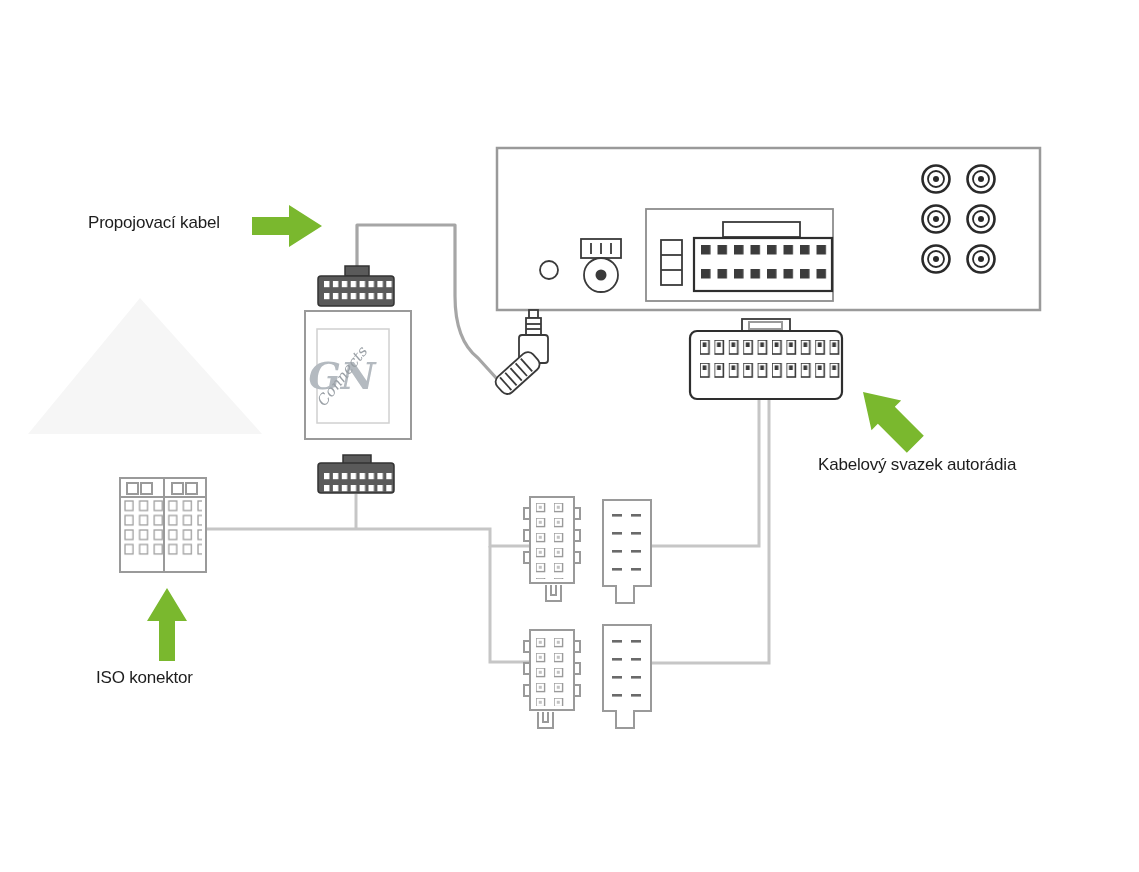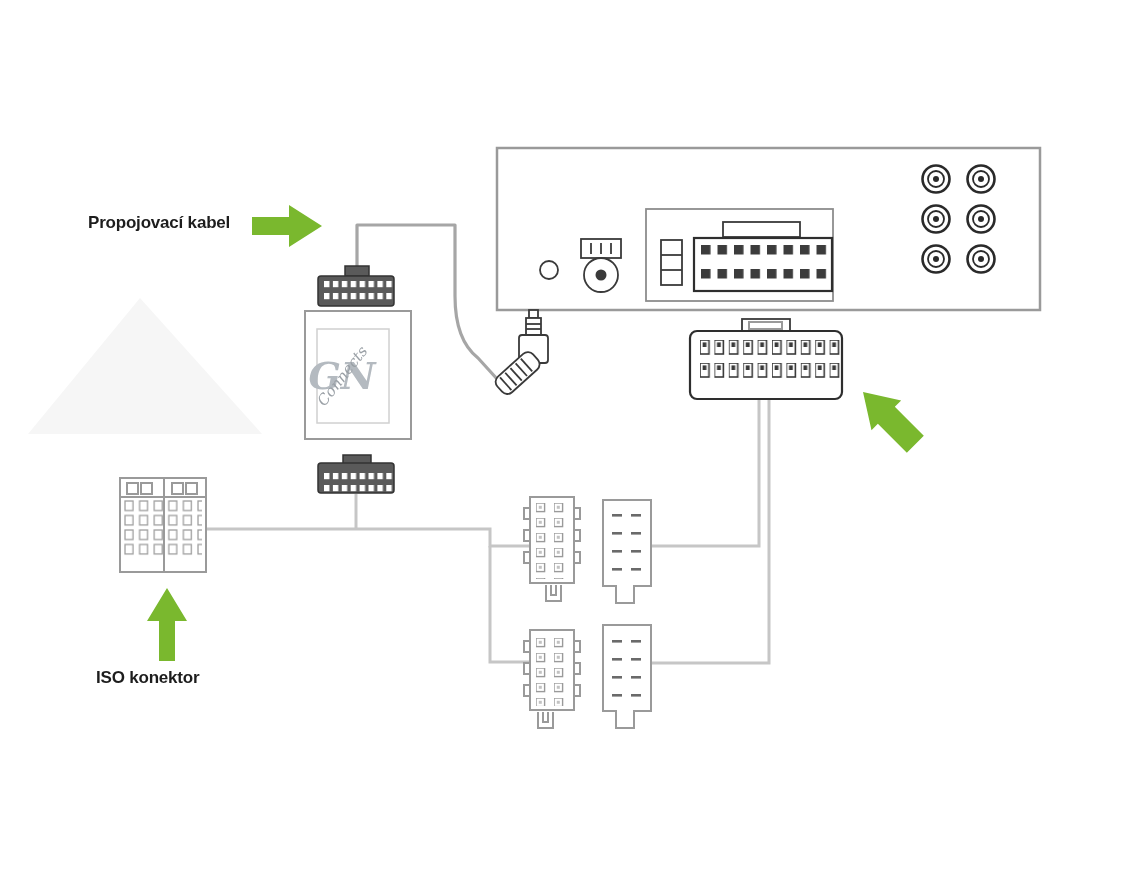--- a/index.html
+++ b/index.html
@@ -8,21 +8,21 @@
     --wire-light:#c6c6c6;
     --wire-dark:#a6a6a6;
     --outline-grey:#9a9a9a;
     --outline-dark:#3a3a3a;
     --text:#1d1d1d;
   }
   html,body{margin:0;padding:0;background:var(--page-bg);}
   .canvas{position:relative;width:1139px;height:872px;background:var(--page-bg);overflow:hidden;
           font-family:"Liberation Sans",sans-serif;}
   .canvas svg{position:absolute;left:0;top:0;}
-  .diagram-label{position:absolute;font-weight:700;font-size:17px;color:var(--text);
+  .diagram-label{position:absolute;font-weight:400;font-size:17px;color:var(--text);
                  letter-spacing:-0.2px;white-space:nowrap;}
   
   .panel{fill:#fff;stroke:var(--outline-grey);stroke-width:2.5;}
   .panel-thin{fill:none;stroke:#8d8d8d;stroke-width:1.8;}
   .sd{stroke:var(--outline-dark);stroke-width:1.8;fill:none;}
   .sd-f{stroke:var(--outline-dark);stroke-width:1.8;fill:#fff;}
   .block-dark{fill:#fff;stroke:#2e2e2e;stroke-width:2.2;}
   .grey{stroke:var(--outline-grey);stroke-width:2;fill:#fff;}
   .grey-n{stroke:var(--outline-grey);stroke-width:2;fill:none;}
   .wire{stroke:var(--wire-light);stroke-width:3;fill:none;}
@@ -215,15 +215,16 @@
       <polygon class="green-arrow" points="0,0 21,33 12,33 12,74 -12,74 -12,33 -21,33"></polygon>
     </g>
   </svg>
 
   <div class="logo-box">
     <span class="logo-monogram">GN</span>
     <span class="logo-script">Connects</span>
   </div>
 
   <div class="diagram-label" style="left:88px;top:213px;">Propojovací kabel</div>
+  <div class="diagram-label" style="left:818px;top:455px;">Kabelový svazek autorádia</div>
   <div class="diagram-label" style="left:96px;top:668px;">ISO konektor</div>
 
 </div>
 
 </body></html>

